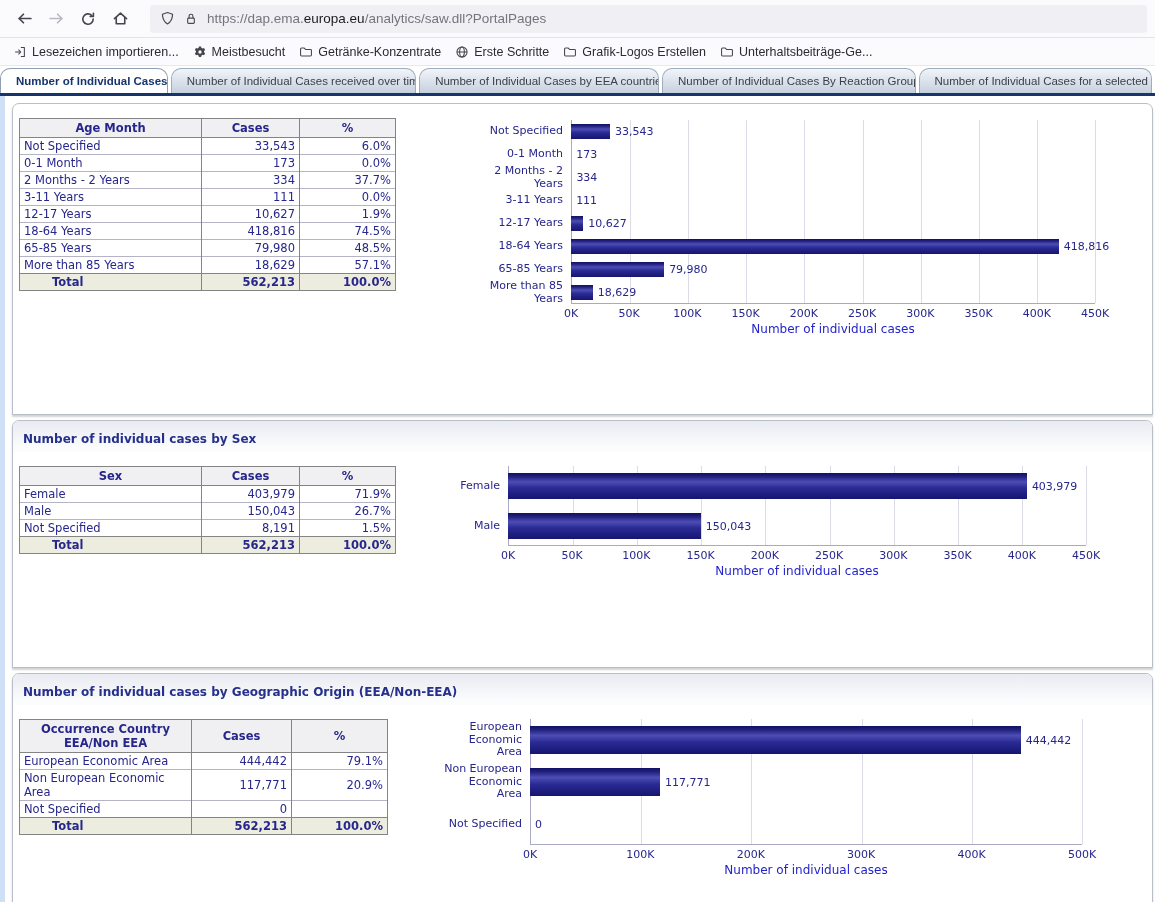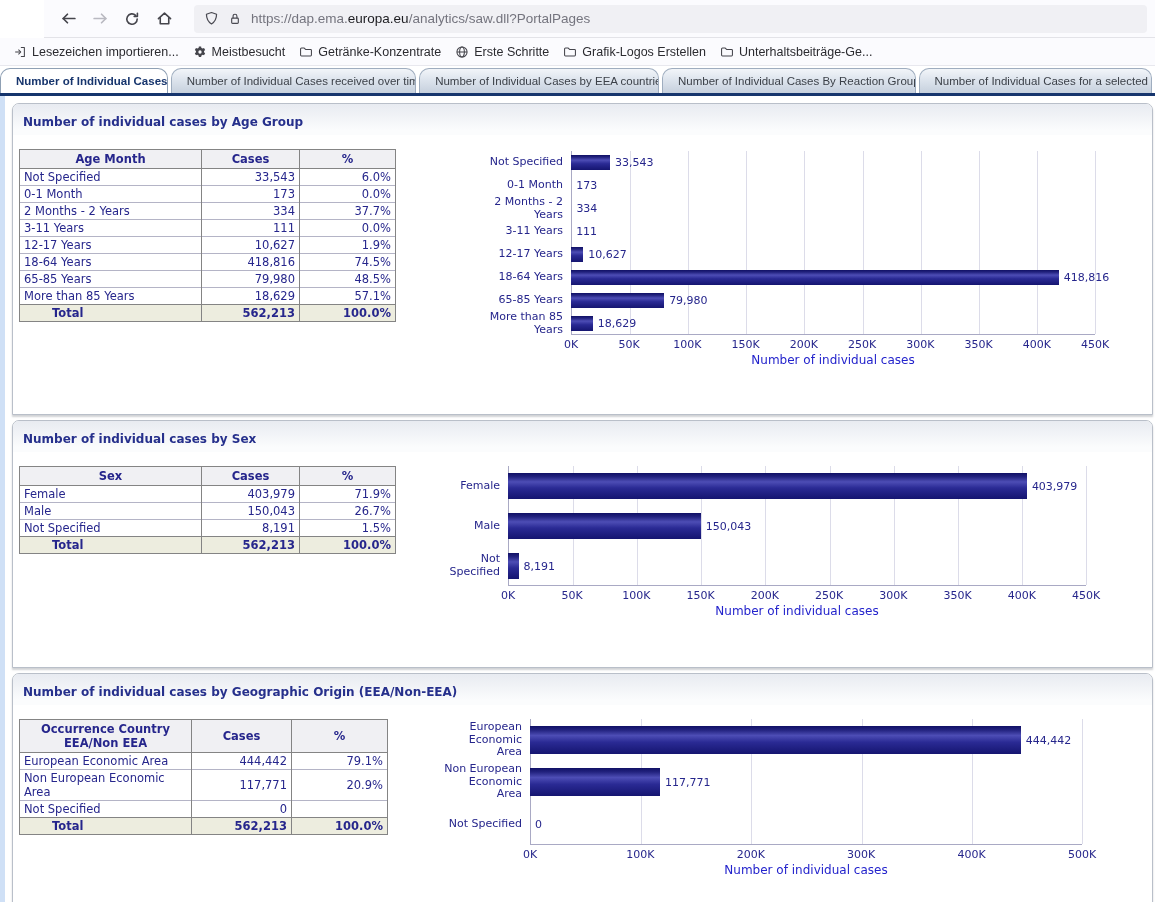--- a/index.html
+++ b/index.html
@@ -1,21 +1,21 @@
 <!DOCTYPE html>
 <html><head>
 <meta charset="utf-8">
 <style>
   * { margin:0; padding:0; box-sizing:border-box; }
   html,body { width:1155px; height:902px; overflow:hidden; background:#fff;
               font-family:"Liberation Sans", sans-serif; }
 
   
   .toolbar { height:38px; background:#fbfbfe; display:flex; align-items:center;
-             padding:16px 8px; border-bottom:1px solid #e3e3e8;margin-left:44px; }
+             padding:16px 8px; border-bottom:1px solid #e3e3e8; }
   .nav-btn { width:32px; height:28px; display:flex; align-items:center; justify-content:center;
              color:#45454c; border-radius:4px; }
   .nav-btn.disabled { color:#b9b9c1; }
   .url-bar { flex:1; height:28px; margin-left:14px; background:#f0f0f4; border-radius:4px;
              display:flex; align-items:center; padding:0 10px; color:#5a5a64; }
   .url-bar svg { flex:0 0 auto; margin-right:9px; color:#4a4a52; }
   .url-text { font-size:13.5px; color:#74747e; white-space:nowrap; overflow:hidden; }
   .url-text .dom { color:#1c1c20; }
 
   .bookmarks { height:28px; background:#fbfbfe; display:flex; align-items:center;
@@ -167,21 +167,20 @@
     <div class="ptab active">Number of Individual Cases</div>
     <div class="ptab">Number of Individual Cases received over time</div>
     <div class="ptab">Number of Individual Cases by EEA countries</div>
     <div class="ptab">Number of Individual Cases By Reaction Groups</div>
     <div class="ptab">Number of Individual Cases for a selected R</div>
   </div>
 
 <div class="page">
   <div id="sections">
       <div class="section" style="height: 312px;">
-        <div class="sec-head"><span class="sec-title">Number of individual cases by Age Group</span></div>
         <div class="sec-body">
           <table class="data">
             <colgroup>
               <col style="width:182px">
               <col style="width:98px">
               <col style="width:96px">
             </colgroup>
             <thead>
               <tr>
                 <th>Age Month</th>
@@ -362,26 +361,20 @@
               <div class="crow" style="height: 40px;">
                 <span class="cat" style="width: 84px;">Female</span>
                 <div class="bar" style="height: 26px; width: 518.889px;"></div>
                 <span class="val">403,979</span>
               </div>
               <div class="crow" style="height: 40px;">
                 <span class="cat" style="width: 84px;">Male</span>
                 <div class="bar" style="height: 26px; width: 192.722px;"></div>
                 <span class="val">150,043</span>
               </div>
-              <div class="crow" style="height: 40px;">
-                <span class="cat" style="width: 84px;">Not
-Specified</span>
-                <div class="bar" style="height: 26px; width: 10.5209px;"></div>
-                <span class="val">8,191</span>
-              </div>
             </div>
             <div class="xticks" style="margin-left: 84px; width: 578px;">
               <span style="left: 0%;">0K</span>
               <span style="left: 11.1111%;">50K</span>
               <span style="left: 22.2222%;">100K</span>
               <span style="left: 33.3333%;">150K</span>
               <span style="left: 44.4444%;">200K</span>
               <span style="left: 55.5556%;">250K</span>
               <span style="left: 66.6667%;">300K</span>
               <span style="left: 77.7778%;">350K</span>

